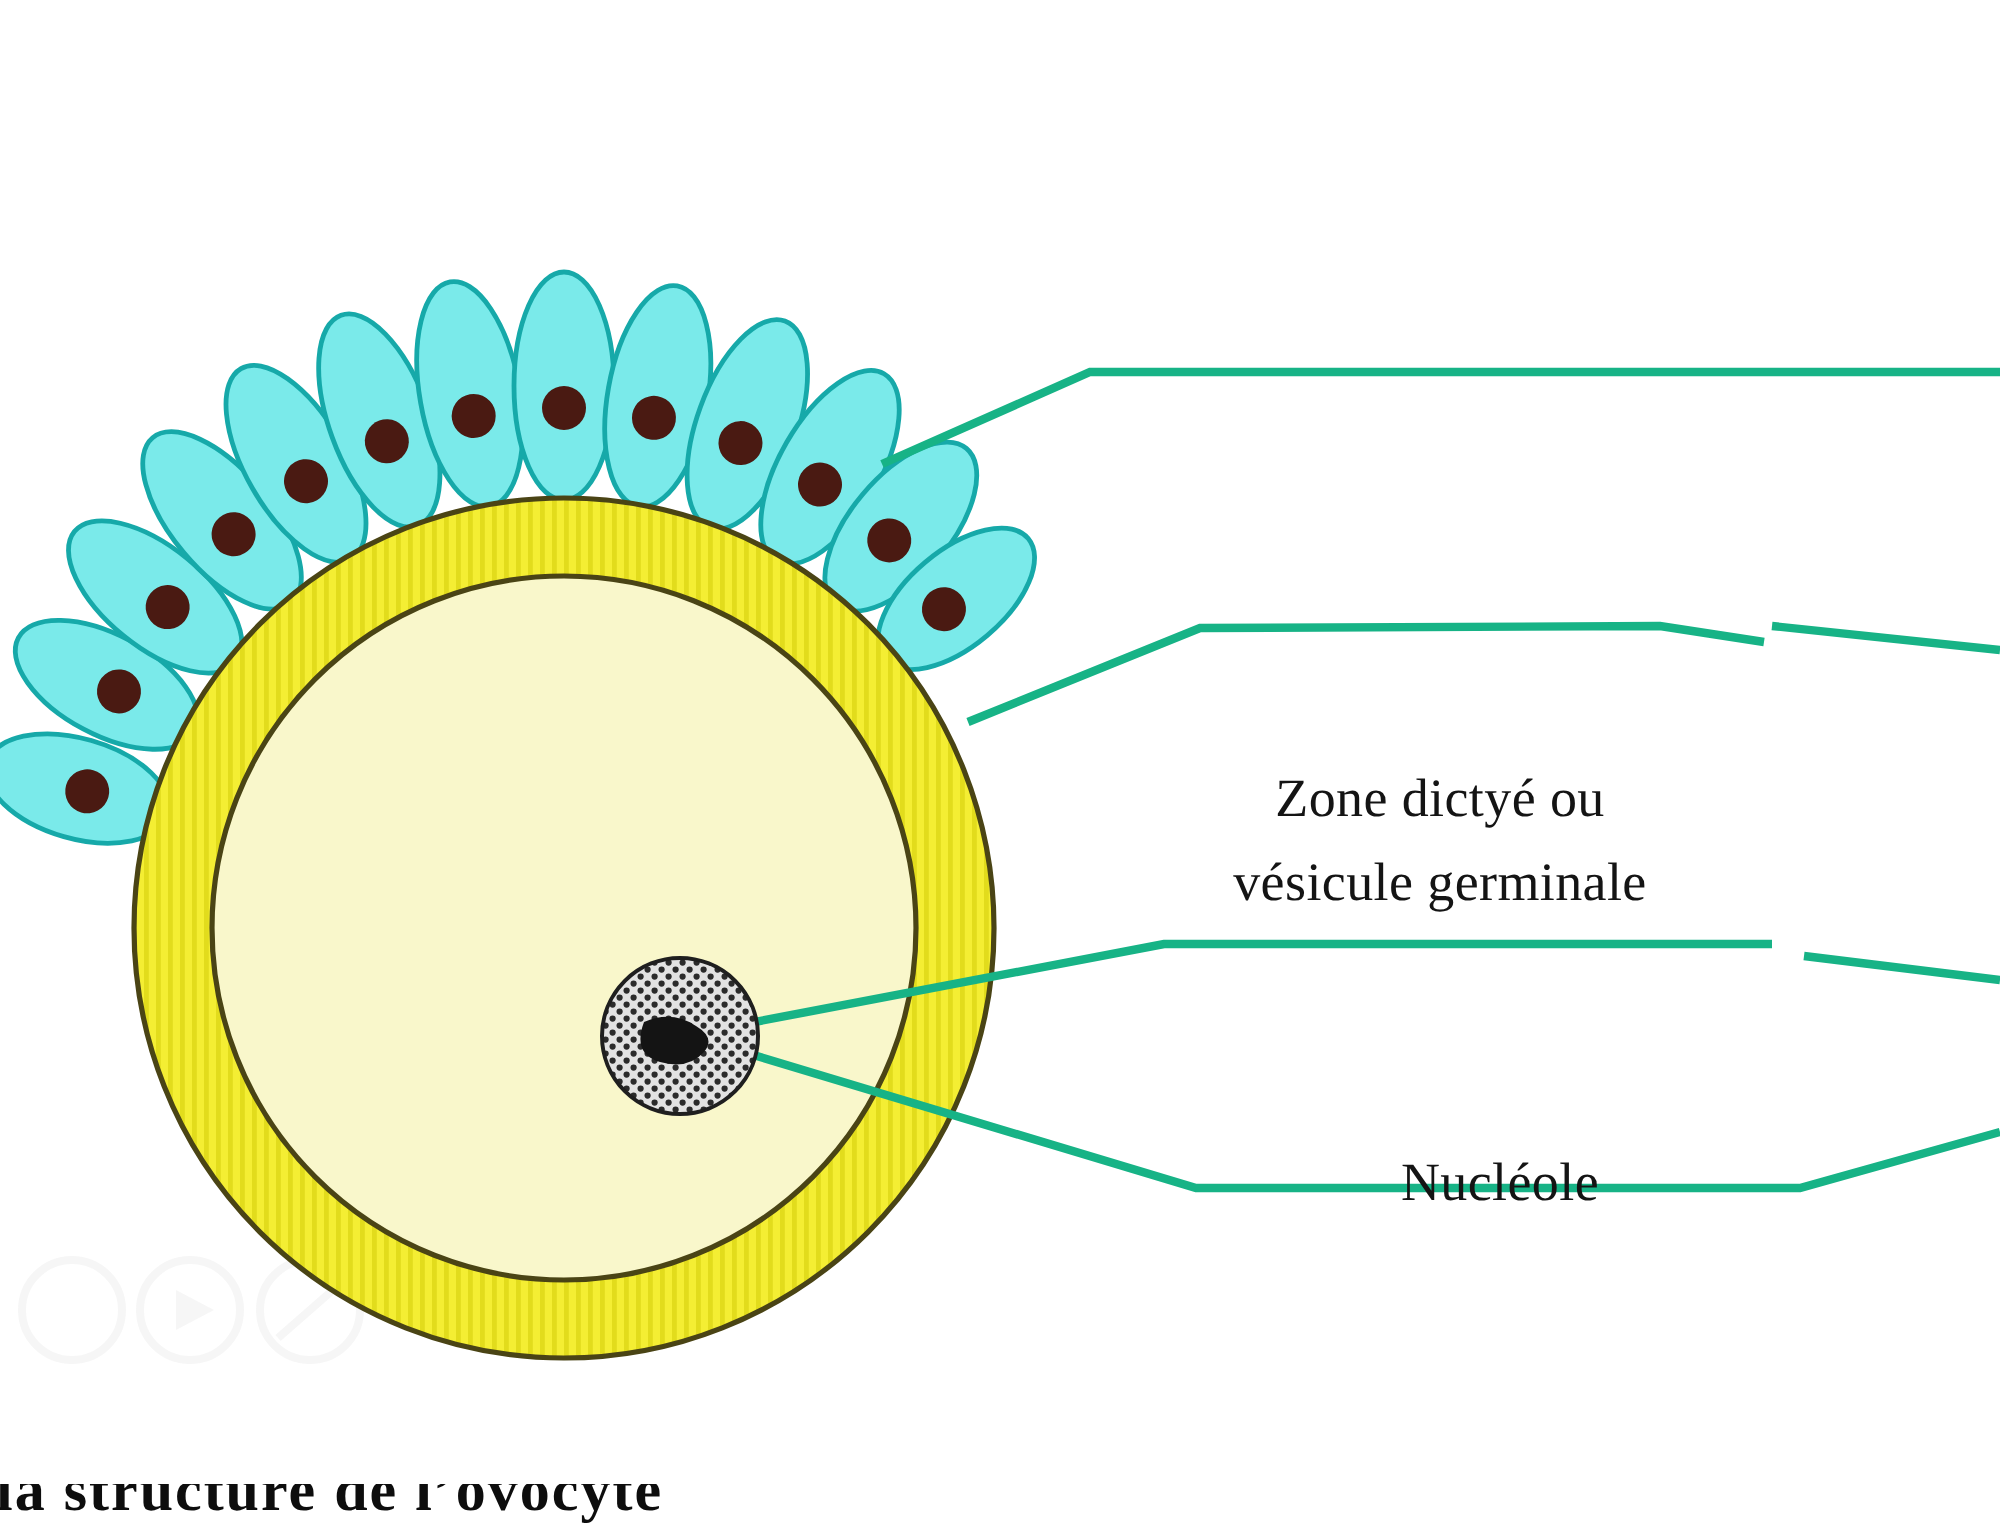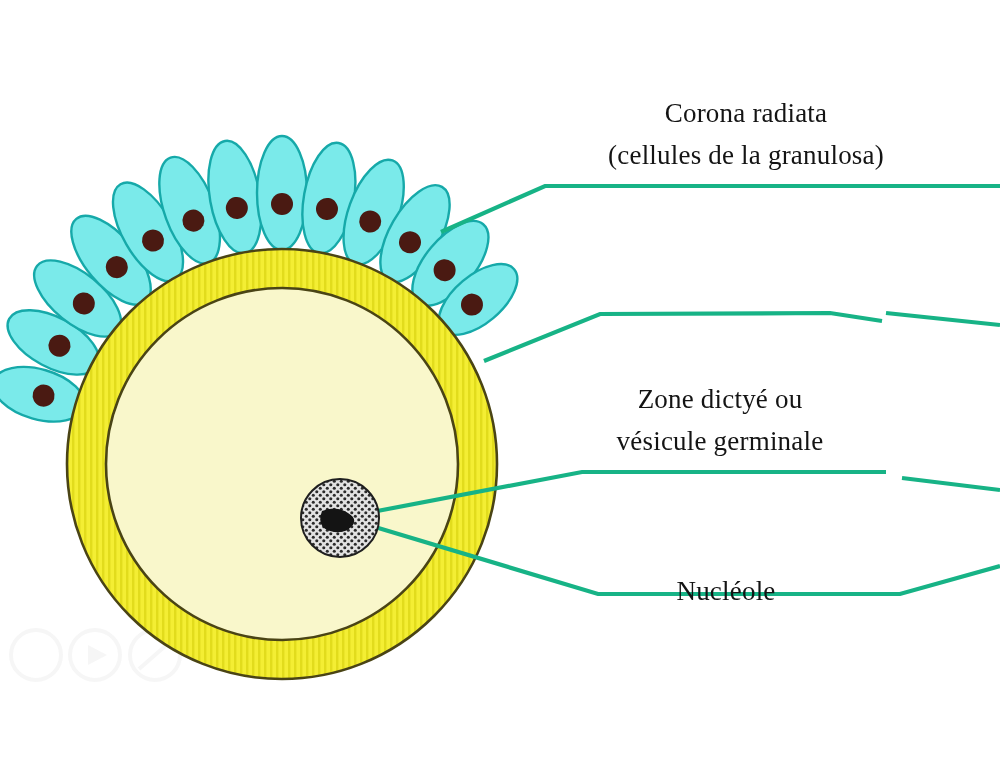--- a/index.html
+++ b/index.html
@@ -30,21 +30,21 @@
     font-family: "Liberation Serif", "DejaVu Serif", serif;
     font-size: 27px;
     line-height: 42px;
     white-space: nowrap;
     letter-spacing: 0.2px;
     text-align: center;
   }
   #label-corona        { left: 556px; top: 92px;  width: 380px; }
   #label-zone          { left: 592px; top: 263px; width: 260px; }
   #label-noyau         { left: 570px; top: 378px; width: 300px; }
-  #label-nucleole      { left: 636px; top: 570px; width: 180px; }
+  #label-nucleole      { left: 660px; top: 570px; width: 180px; }
   .label-line { display: block; }
   #bottom-strip {
     position: absolute;
     left: 0;
     top: 742px;
     width: 1000px;
     height: 21px;
     overflow: hidden;
   }
   #bottom-strip-text {
@@ -170,29 +170,28 @@
       <g>
         <circle cx="340" cy="518" r="39" fill="url(#nucStipple)" stroke="#1f1f1f" stroke-width="2"></circle>
         <g clip-path="url(#nucleusClip)">
           <path d="M322 511 q14 -6 26 2 q10 6 4 13 q-8 9 -22 5 q-14 -4 -8 -20 Z" fill="#141414"></path>
         </g>
       </g>
 
     </g>
   </svg>
 
-  <div class="label" id="label-corona">
-    <span class="label-line">Corona radiata</span>
-    <span class="label-line">(cellules de la granulosa)</span>
-  </div>
 
 
   <div class="label" id="label-noyau">
     <span class="label-line">Zone dictyé ou</span>
     <span class="label-line">vésicule germinale</span>
   </div>
 
   <div class="label" id="label-nucleole">
     <span class="label-line">Nucléole</span>
   </div>
 
+  <div id="bottom-strip">
+    <span id="bottom-strip-text">la structure de l’ovocyte</span>
+  </div>
 
 </div>
 
 </body></html>

